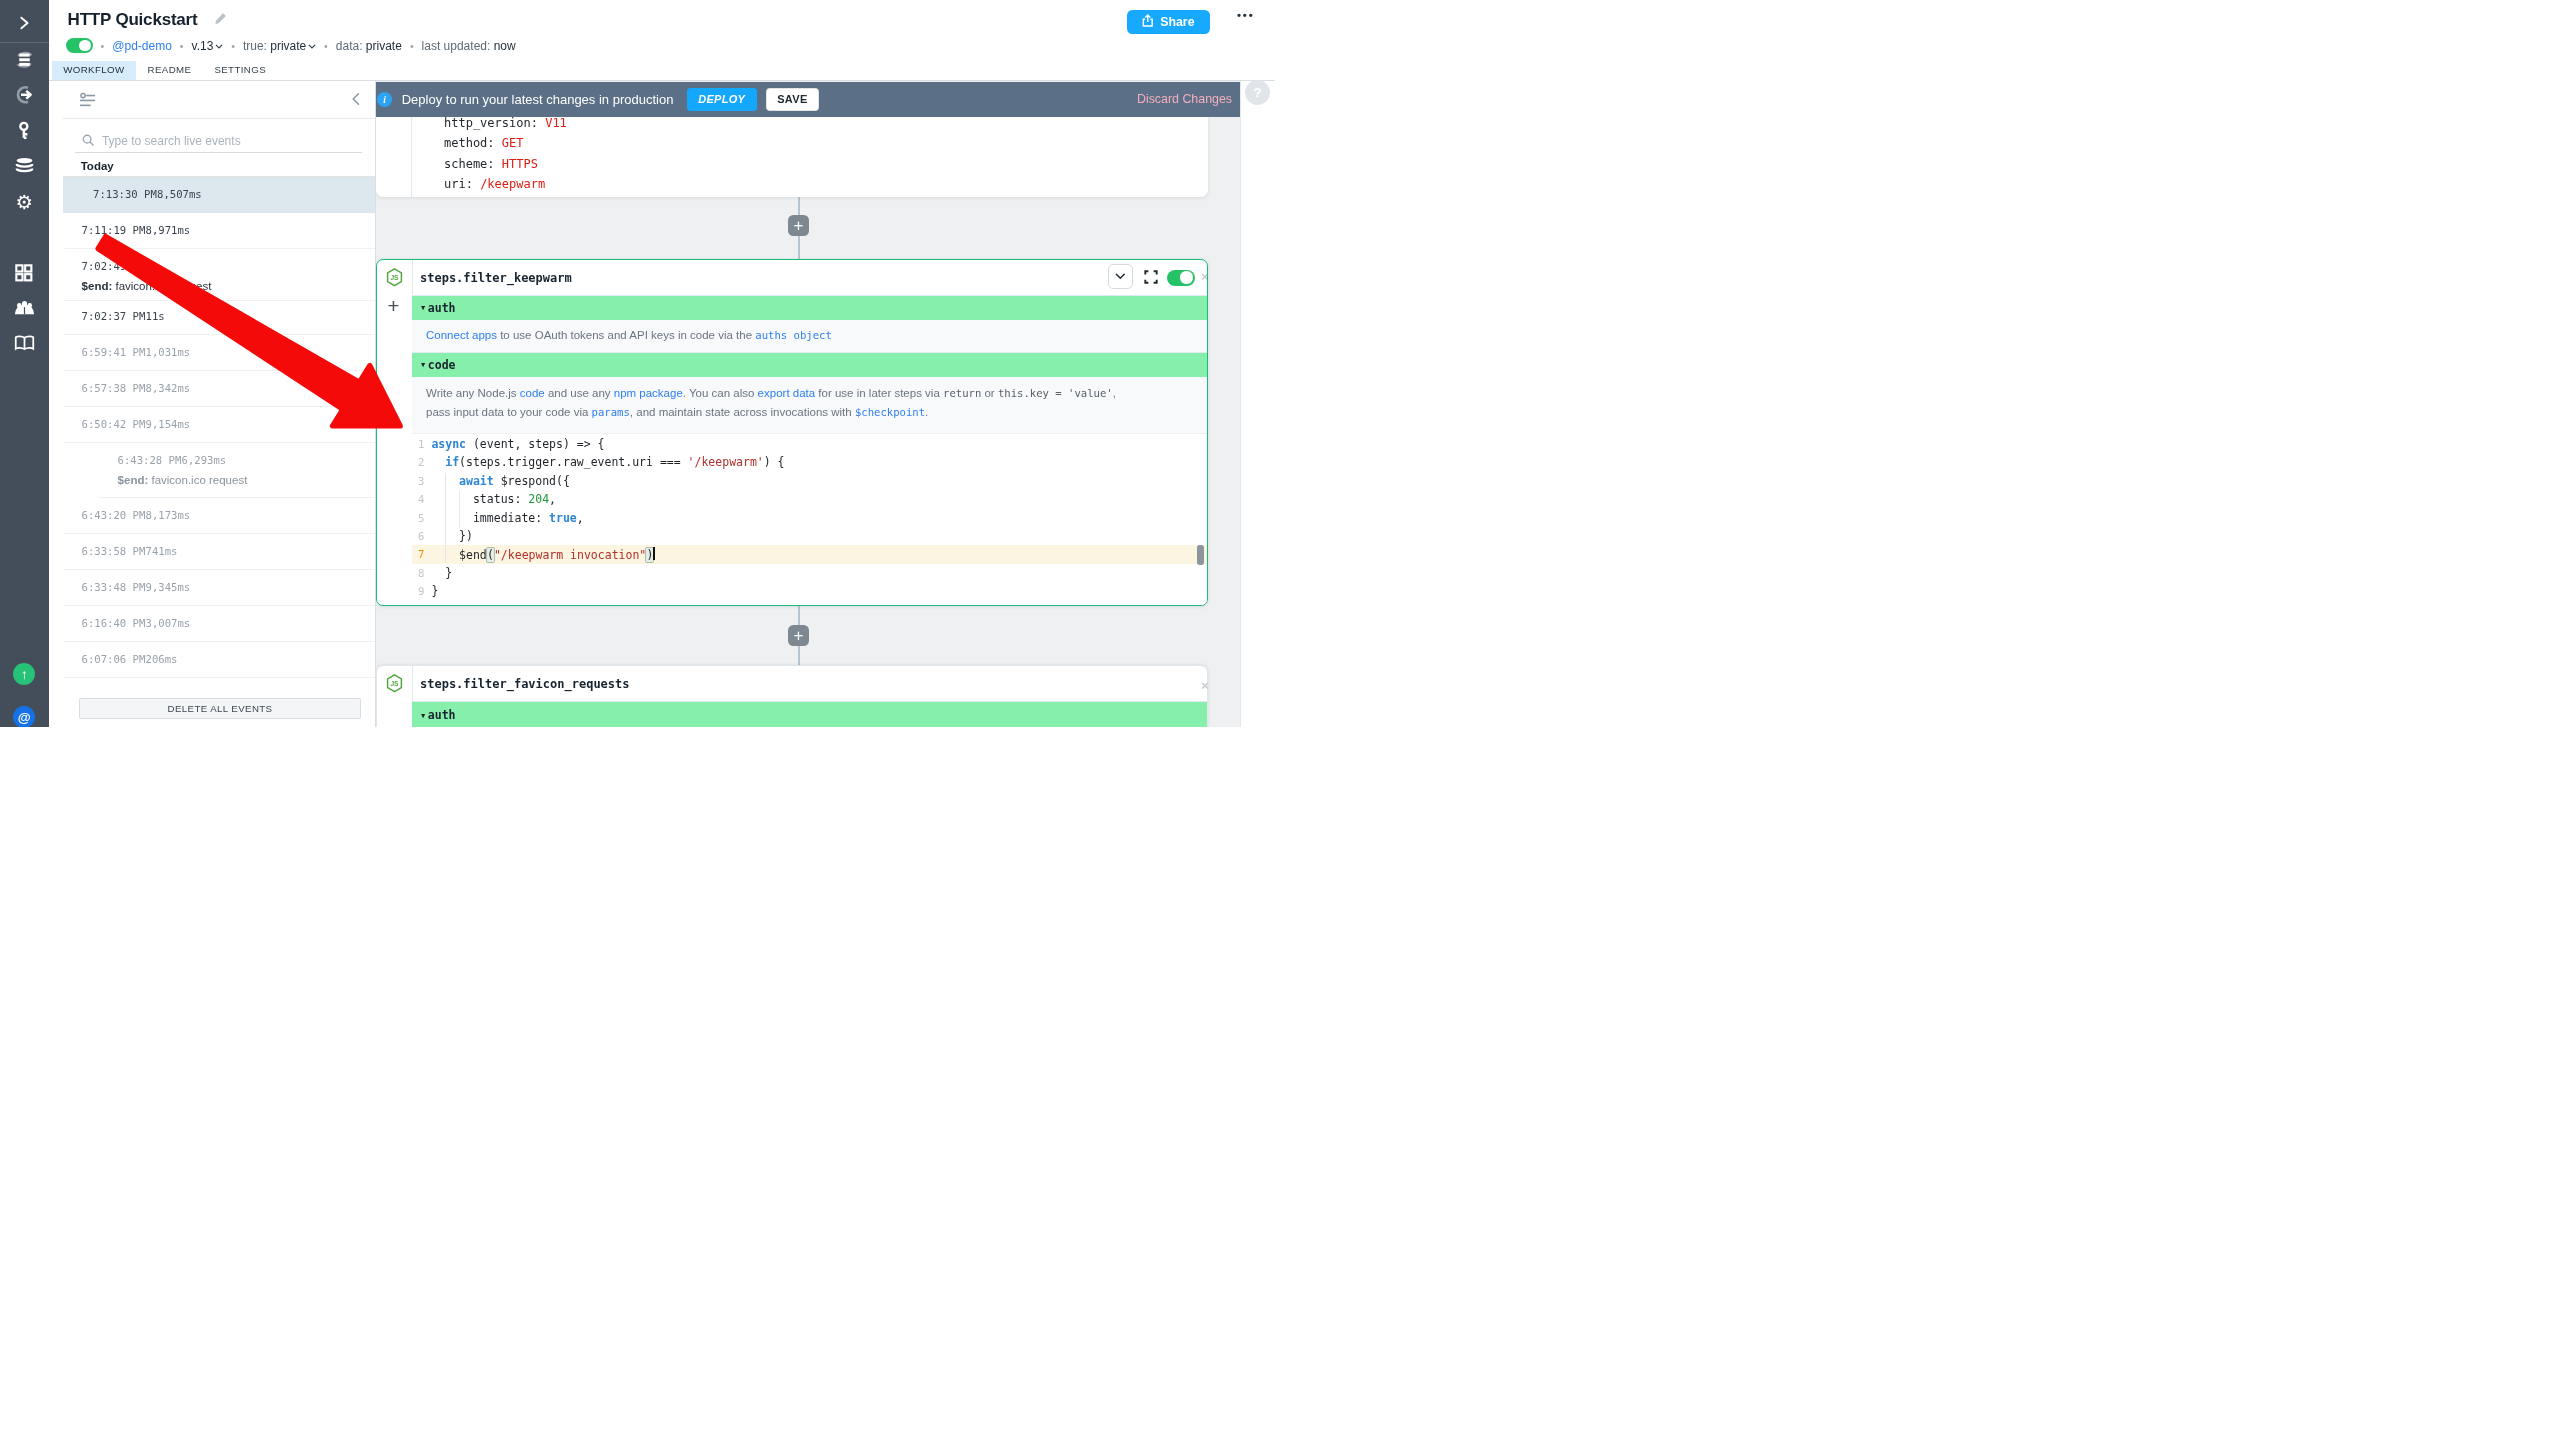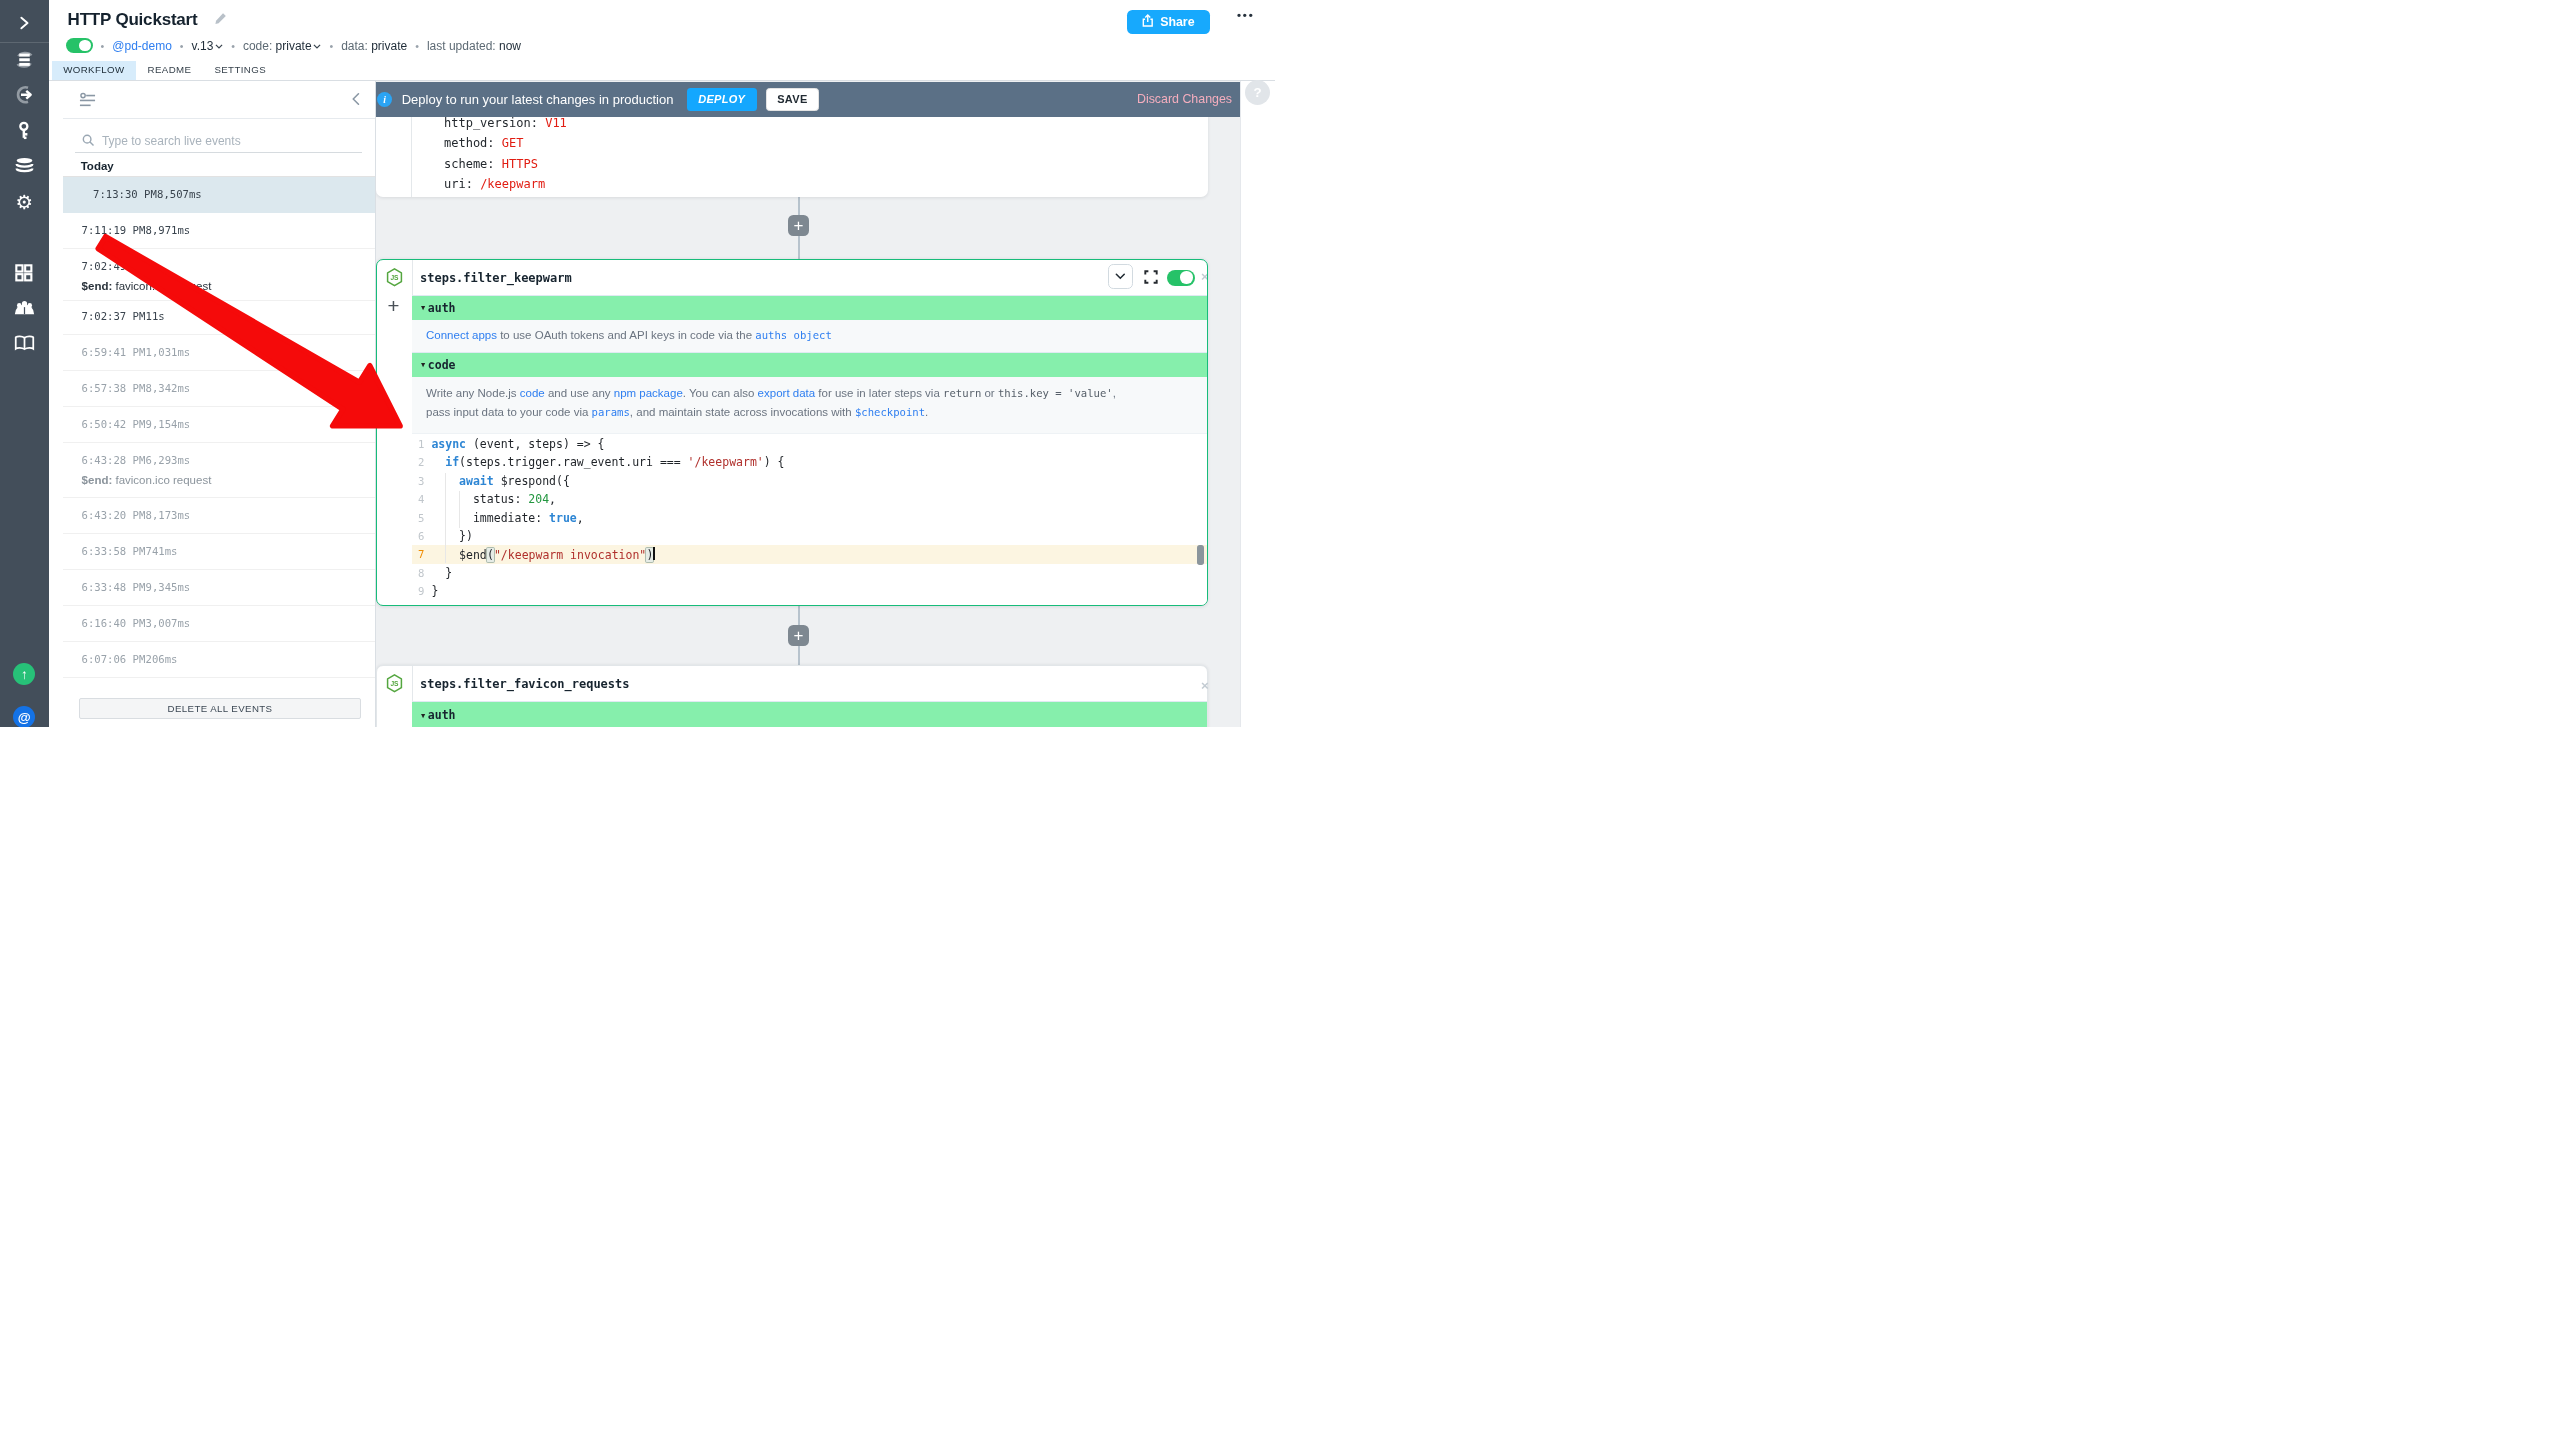--- a/index.html
+++ b/index.html
@@ -40,21 +40,21 @@
   #filter-ic{position:absolute;left:16px;top:10.6px;}
   #collapse-ic{position:absolute;left:288px;top:10.6px;}
   #search-row{position:absolute;left:11.5px;top:49px;width:287px;height:23px;border-bottom:0.9px solid #d6dbdf;display:flex;align-items:center;gap:8px;padding-left:7px;}
   #search-ph{font-size:12px;color:#a9b3bc;}
   #today-lbl{position:absolute;left:17.7px;top:79px;font-size:11.5px;font-weight:700;color:#17242f;}
   #today-div{position:absolute;left:0;top:95px;width:100%;border-top:0.9px solid #e2e2e2;}
   #ev-list{position:absolute;left:0;top:96px;width:100%;}
   .ev-row{position:relative;height:36px;padding:10.6px 0 0 18.6px;border-bottom:0.9px solid #f0f0f0;font-size:10.6px;color:#39434d;}
   .ev-row.sel{background:#dce8ee;border-bottom-color:#dce8ee;padding-left:30px;}
   .ev-row.dim{color:#99a2aa;}
-  .ev-row.note{height:55px;}
+  .ev-row.note{height:55px;margin-left:36px;}
   .ev-row.r3{height:52px;}
   .ev-row.r4{height:34px;padding-top:8.9px;}
   .ev-time{display:inline-block;width:64px;}
   .ev-note{margin-top:8px;font-family:"Liberation Sans",sans-serif;font-size:11.5px;color:#8b949c;}
   .ev-note.dark{color:#2a333c;}
   .ev-note b{font-weight:700;}
   #delete-btn{position:absolute;left:16px;top:617px;width:282px;height:21px;border:0.9px solid #d9dde1;border-radius:2px;
      background:#f4f5f6;font-size:9.7px;letter-spacing:0.4px;color:#3c4854;display:flex;align-items:center;justify-content:center;}
 
   
@@ -218,21 +218,21 @@
       <span id="hdr-toggle" class="toggle">
           <span class="knob"></span>
         </span>
       <span class="dot">•</span>
       <span class="link">@pd-demo</span>
       <span class="dot">•</span>
       <span><span>v.13</span><span class="chev"><svg width="8" height="5.3" viewBox="0 0 9 6">
               <polyline points="1,1 4.5,4.5 8,1" fill="none" stroke="#3a454f" stroke-width="1.4"></polyline>
             </svg></span></span>
       <span class="dot">•</span>
-      <span><span class="lbl">code:</span> <span>private</span><span class="chev"><svg width="8" height="5.3" viewBox="0 0 9 6">
+      <span><span class="lbl">true:</span> <span>private</span><span class="chev"><svg width="8" height="5.3" viewBox="0 0 9 6">
               <polyline points="1,1 4.5,4.5 8,1" fill="none" stroke="#3a454f" stroke-width="1.4"></polyline>
             </svg></span></span>
       <span class="dot">•</span>
       <span><span class="lbl">data:</span> <span>private</span></span>
       <span class="dot">•</span>
       <span><span class="lbl">last updated:</span> <span>now</span></span>
     </div>
     <nav id="tabs">
         <div class="tab active">WORKFLOW</div>
         <div class="tab">README</div>

